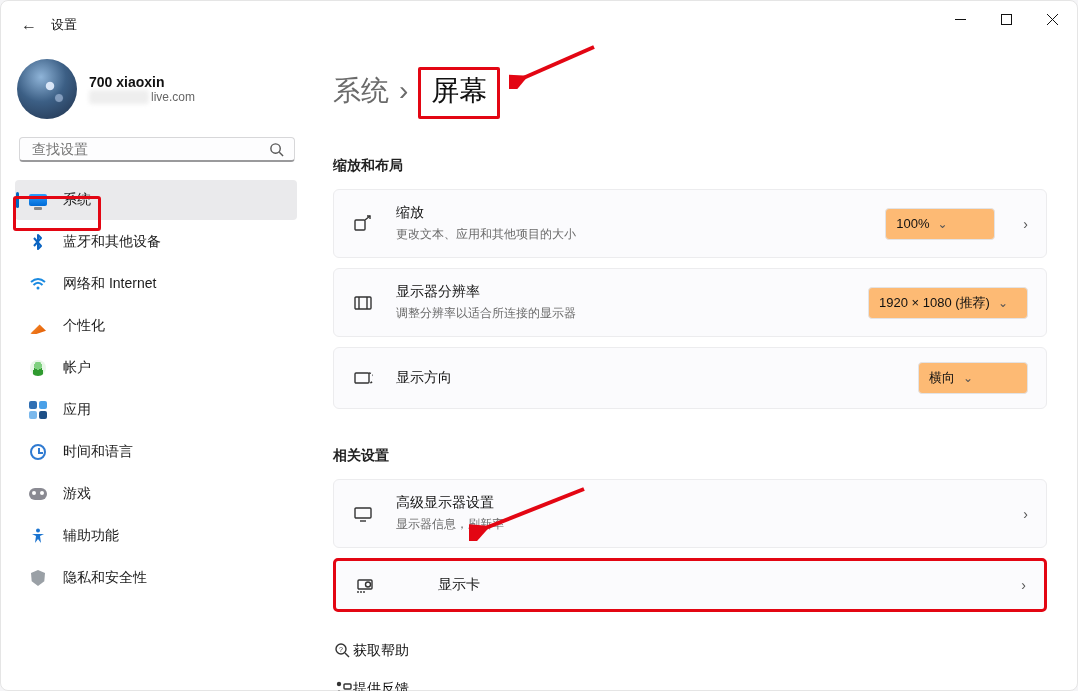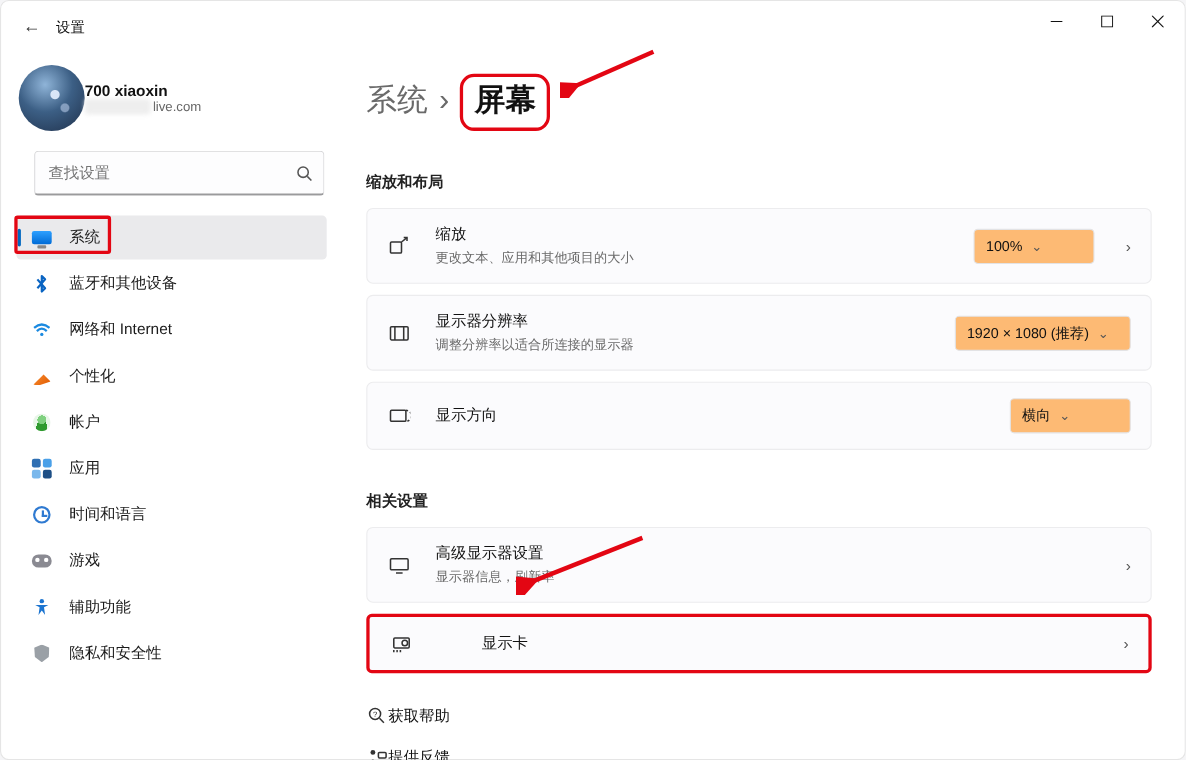--- a/index.html
+++ b/index.html
@@ -24,21 +24,21 @@
     background:transparent; border:none; cursor:pointer; color:#111;
   }
   .win-btn svg { width:11px; height:11px; stroke:#111; fill:none; stroke-width:1; }
 
   
   .content { display:flex; height: calc(691px - 48px); }
   .sidebar { width: 310px; padding: 10px 14px 10px 14px; display:flex; flex-direction:column; }
   .main { flex:1; padding: 12px 30px 10px 22px; overflow:hidden; }
 
   
-  .user-card { display:flex; align-items:center; padding: 0 4px 10px 2px; }
+  .user-card { display:flex; align-items:center; gap:12px; padding: 0 4px 10px 2px; }
   .avatar {
     width:60px; height:60px; border-radius:50%;
     background: radial-gradient(circle at 40% 30%, #8fb4d8 0%, #3c5f85 45%, #1f304a 100%);
     overflow:hidden; position:relative;
   }
   .avatar::after{
     content:""; position:absolute; inset:0;
     background:
       radial-gradient(circle at 55% 45%, rgba(230,240,255,0.9) 0 8%, transparent 10%),
       radial-gradient(circle at 70% 65%, rgba(180,200,230,0.6) 0 6%, transparent 8%);
@@ -46,23 +46,23 @@
   .user-name { font-size: 14px; font-weight:600; color:#111; }
   .user-email-row { display:flex; align-items:center; gap:2px; }
   .email-blur {
     display:inline-block; width:60px; height:14px; background:#eee;
     filter: blur(2px); border-radius:3px;
   }
   .user-email { font-size: 12px; color:#666; }
 
   
   .search-wrap {
-    margin: 8px 2px 18px 16px; position:relative;
+    margin: 8px 2px 18px 4px; position:relative;
     border:1px solid #d7d7d9; border-bottom: 2px solid #9a9a9c; border-radius:4px;
-    height:41px; display:flex; align-items:center; background:#fdfdfe;justify-content:center;
+    height:25px; display:flex; align-items:center; background:#fdfdfe;justify-content:center;
   }
   .search-input {
     flex:1; border:none; outline:none; background:transparent;
     padding: 0 34px 0 12px; font-size:14px; color:#222;
   }
   .search-icon { position:absolute; right:10px; color:#555; }
 
   
   .nav { display:flex; flex-direction:column; gap:2px; }
   .nav-item {
@@ -80,21 +80,21 @@
   .highlight-system {
     position:absolute; left:12px; top:195px; width:88px; height:35px;
     border:3px solid #e30613; border-radius:3px; pointer-events:none;
   }
 
   
   .breadcrumb { display:flex; align-items:baseline; gap:10px; font-size:28px; margin-top:6px; }
   .crumb-root { color:#6a6a6a; font-weight:400; }
   .crumb-sep { color:#6a6a6a; }
   .crumb-current-box {
-    display:inline-block; border:3px solid #e30613; padding: 2px 10px 6px 10px; border-radius:13px;font-weight:bold;
+    display:inline-block; border:3px solid #e30613; padding: 2px 10px 6px 10px; border-radius:2px;
   }
   .crumb-current { color:#111; }
 
   
   .red-arrow { position:absolute; pointer-events:none; }
 
   
   .section-title { font-size:14px; font-weight:600; color:#222; margin: 38px 0 14px 0; }
 
   .card {

